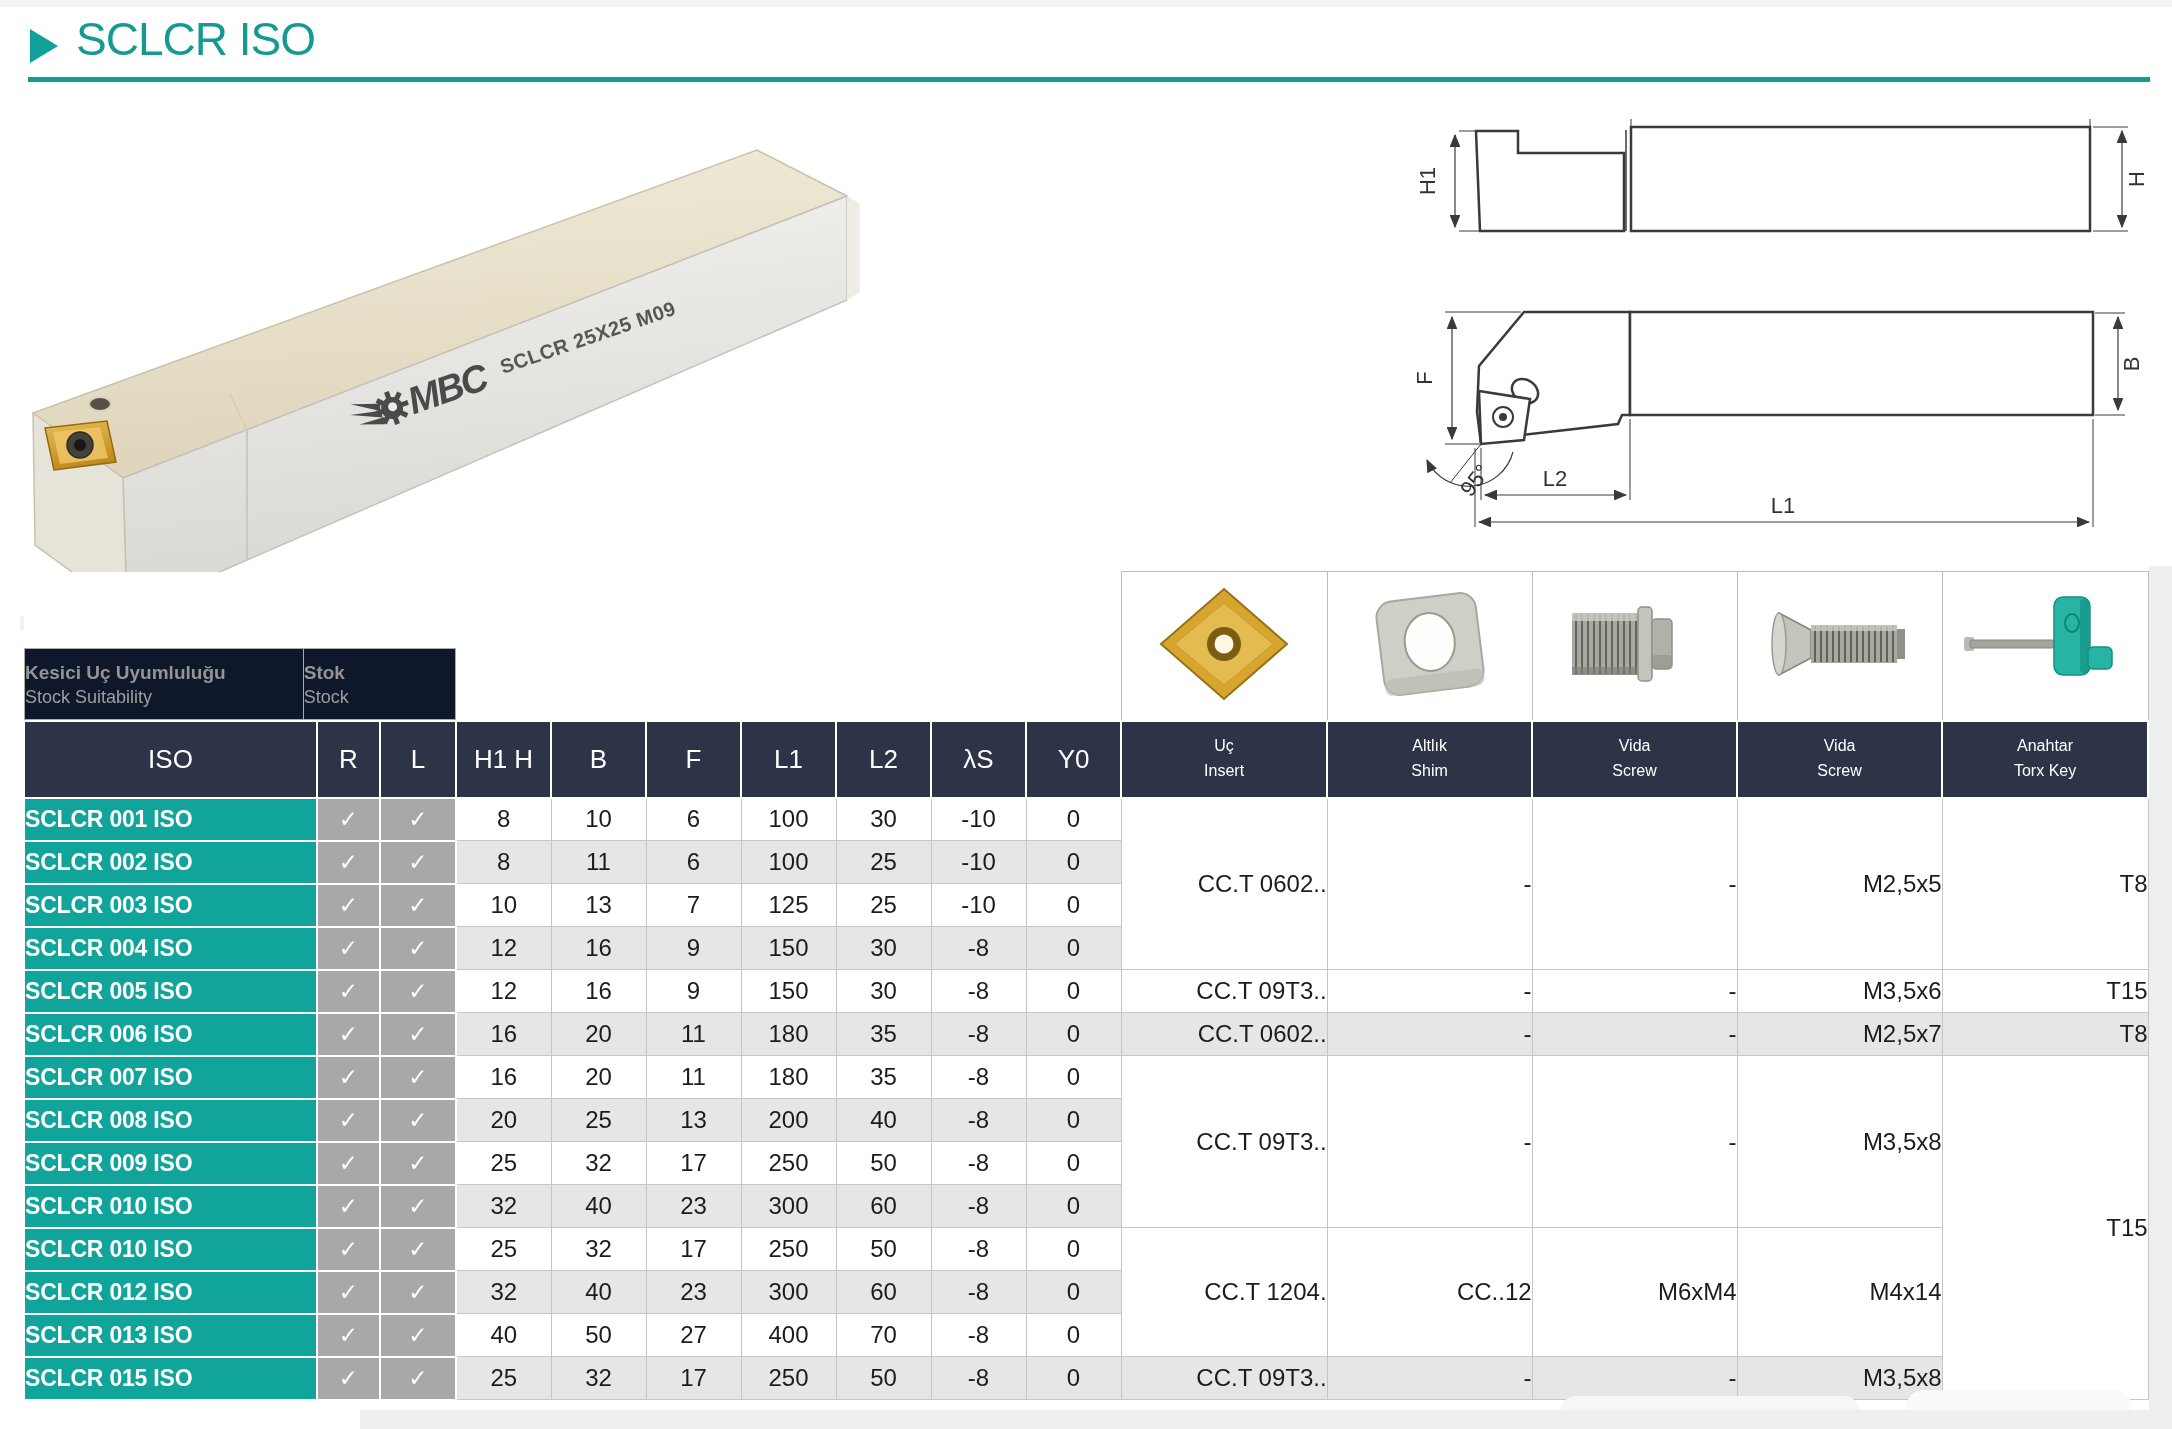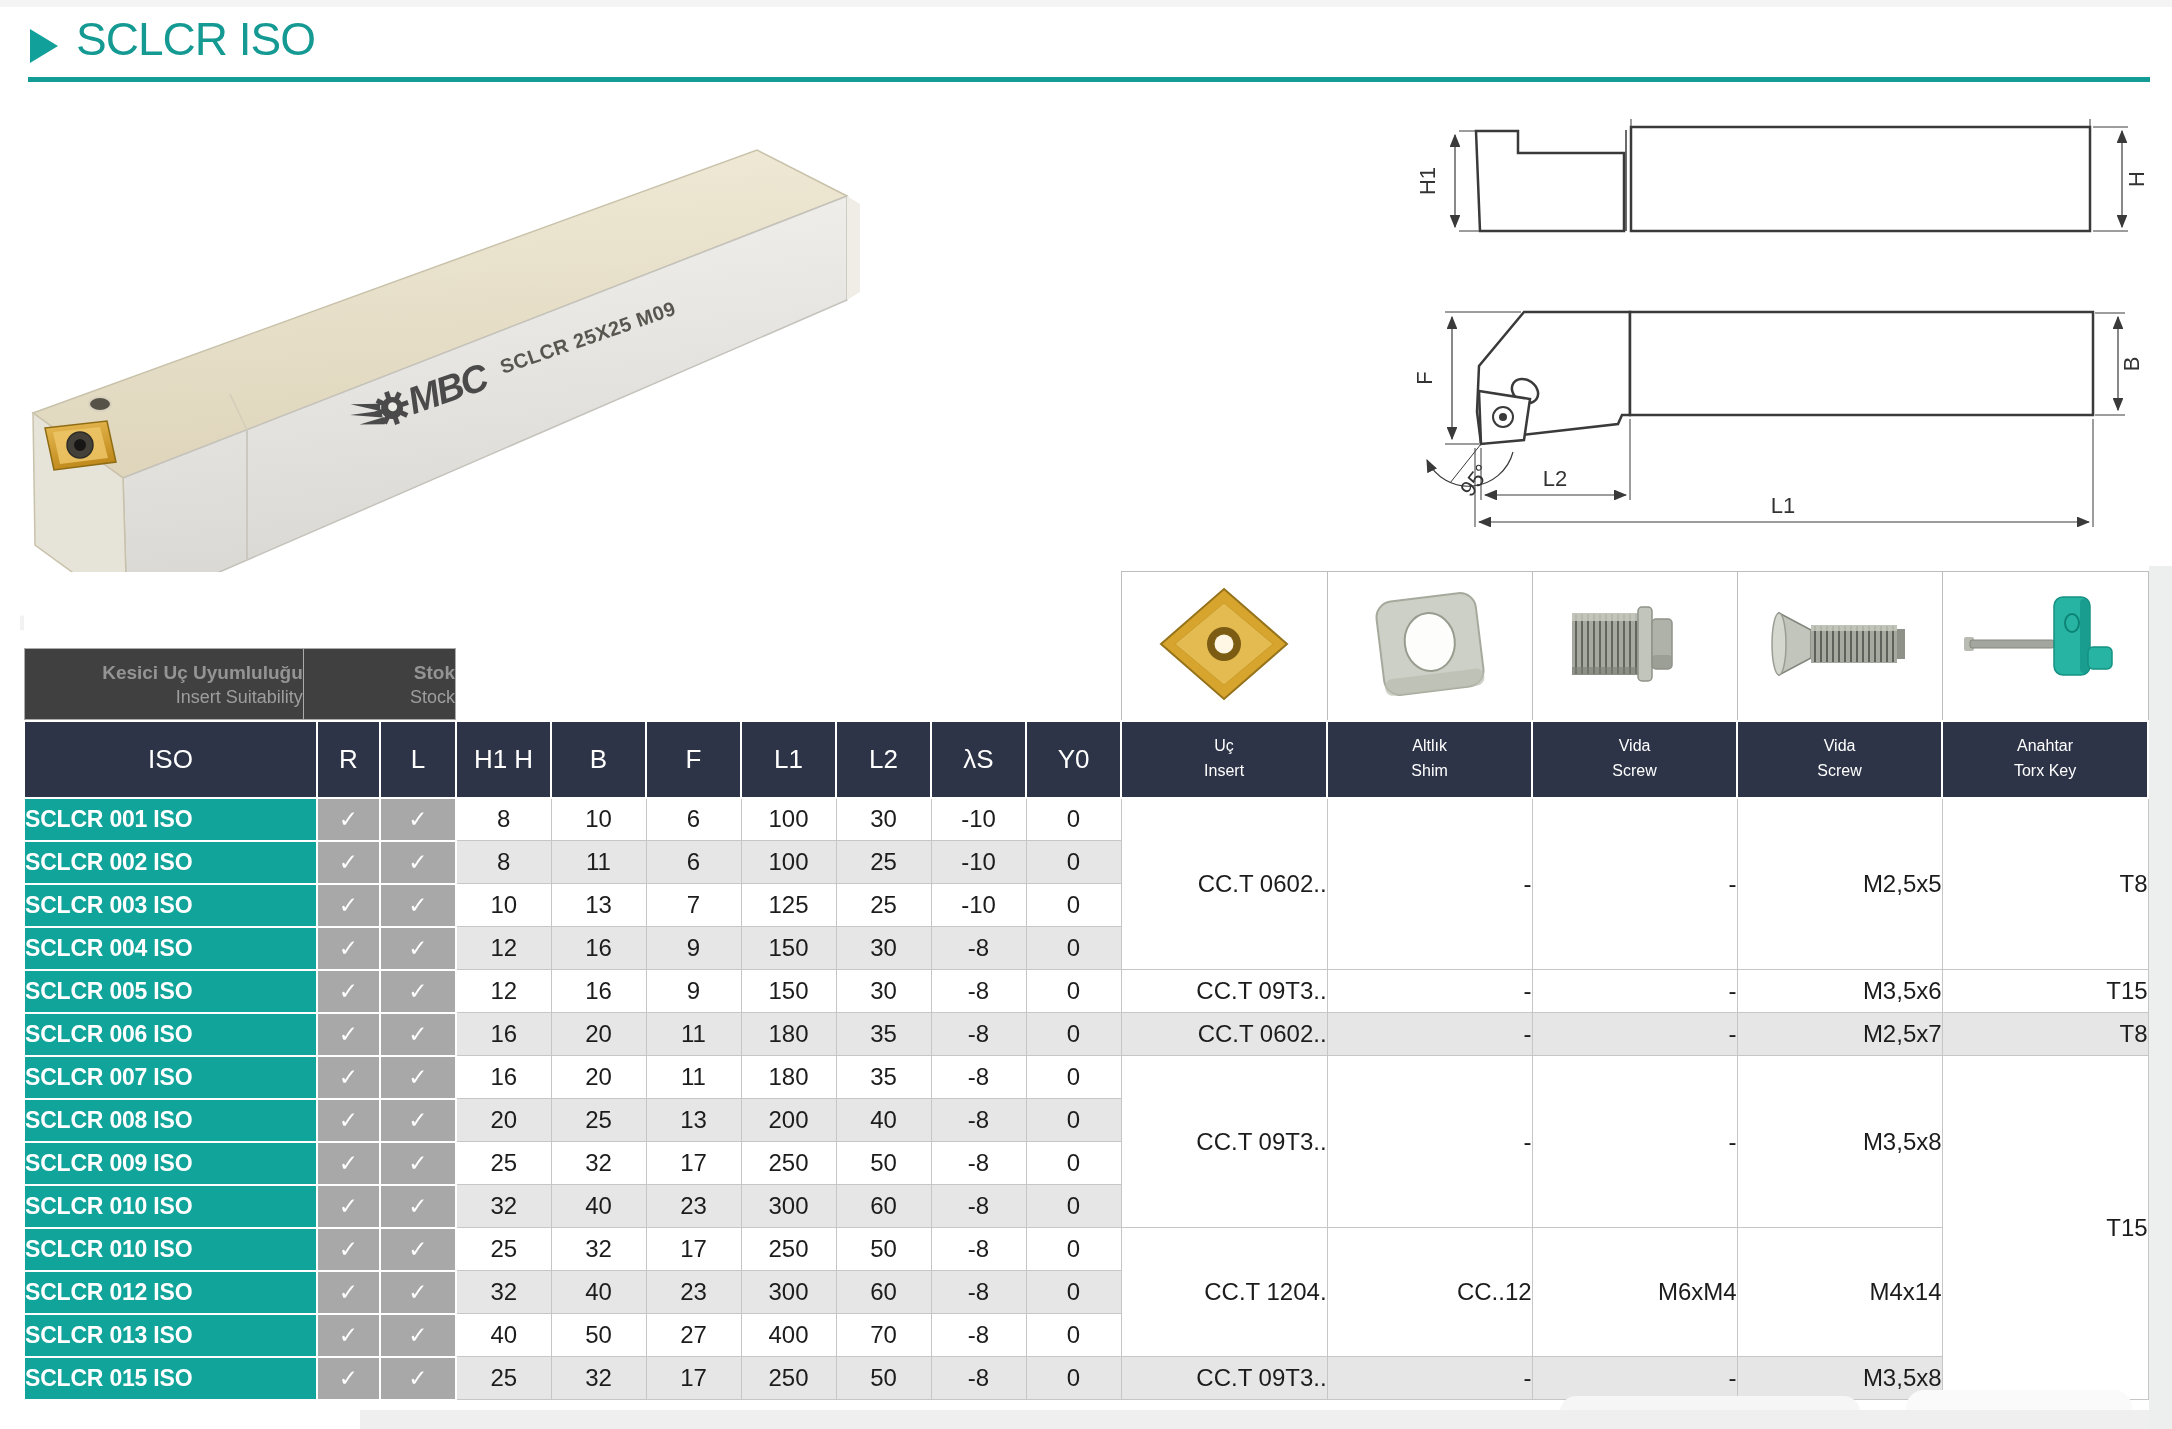--- a/index.html
+++ b/index.html
@@ -17,22 +17,22 @@
 
   
   table.spec{position:absolute;left:23px;top:571px;width:2124px;border-collapse:collapse;table-layout:fixed;}
   table.spec td{padding:0;vertical-align:middle;overflow:hidden;}
   tr.imgrow{height:148px;}
   tr.hdrow{height:77px;}
   tr.dr{height:43px;}
   td.blank{border:none;background:#fff;}
   td.pimg{border:1px solid #bdbdbd;background:#fff;text-align:center;}
   .boxwrap{display:flex;align-items:flex-end;height:148px;}
-  .graybox{height:72px;background:#404040;border:1px solid #ABABAB;display:flex;flex-direction:column;
-    justify-content:center;text-align:right;box-sizing:border-box;}
+  .graybox{height:72px;background:#0f172a;border:1px solid #ABABAB;display:flex;flex-direction:column;
+    justify-content:center;text-align:left;box-sizing:border-box;}
   .gb1{width:293px;border-right:none;}
   .gb2{width:161px;}
   .gbl1{font-size:19px;font-weight:bold;color:#949494;line-height:1.5;}
   .gbl2{font-size:18px;color:#9E9E9E;line-height:1.1;}
   td.nv{background:#2D3447;color:#fff;border:2px solid #fff;text-align:center;font-size:26px;}
   td.nv .pl{font-size:16px;line-height:1.55;}
   td.iso{background:#10A49A;color:#fff;font-weight:bold;font-size:23px;text-align:left;
     padding-left:14px;border:2px solid #fff;letter-spacing:-0.2px;}
   td.chk{background:#A8A8A8;color:#fff;text-align:center;font-size:23px;border:2px solid #fff;}
   td.num{background:#fff;border:1px solid #C6C6C6;text-align:center;font-size:24px;color:#1c1c1c;}
@@ -172,21 +172,21 @@
         <col style="width:205px">
         <col style="width:206px">
     </colgroup>
 
     <tbody>
         <tr class="imgrow">
       <td class="blank" colspan="3">
         <div class="boxwrap">
           <div class="graybox gb1">
             <div class="gbl1">Kesici Uç Uyumluluğu</div>
-            <div class="gbl2">Insert Suitability</div>
+            <div class="gbl2">Stock Suitability</div>
           </div>
           <div class="graybox gb2">
             <div class="gbl1">Stok</div>
             <div class="gbl2">Stock</div>
           </div>
         </div>
       </td>
       <td class="blank" colspan="7"></td>
       <td class="pimg">
         <svg width="170" height="122" viewBox="0 0 170 122">

